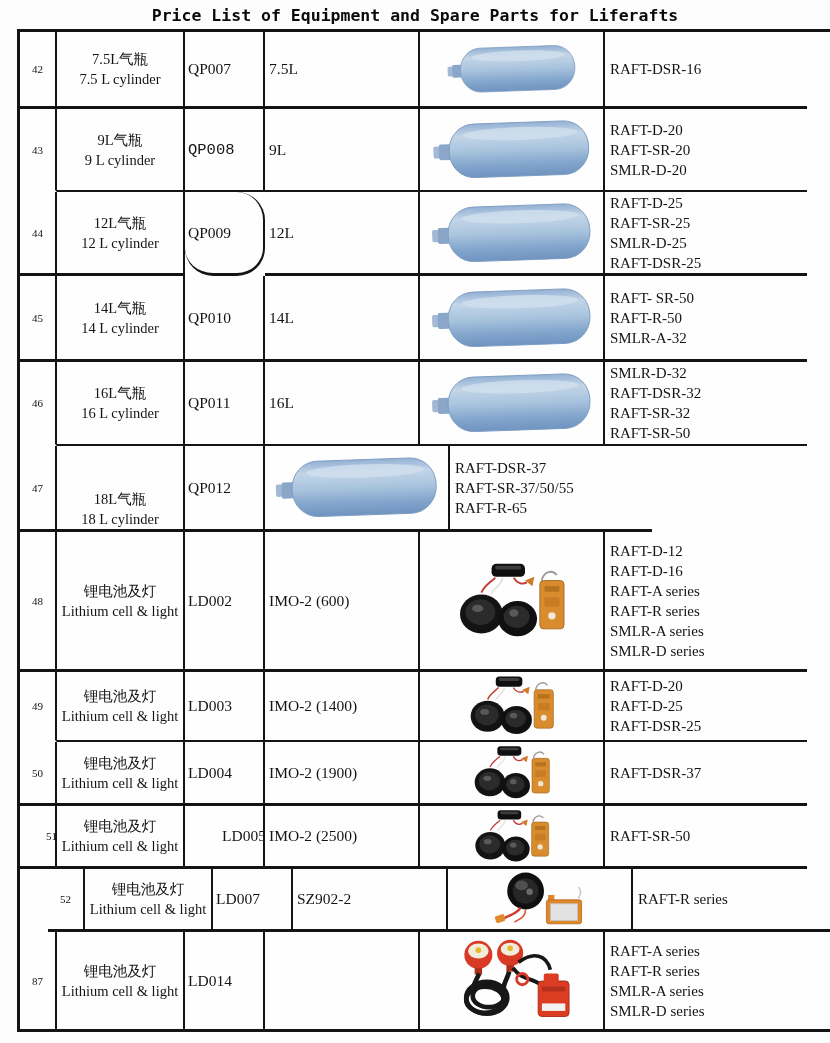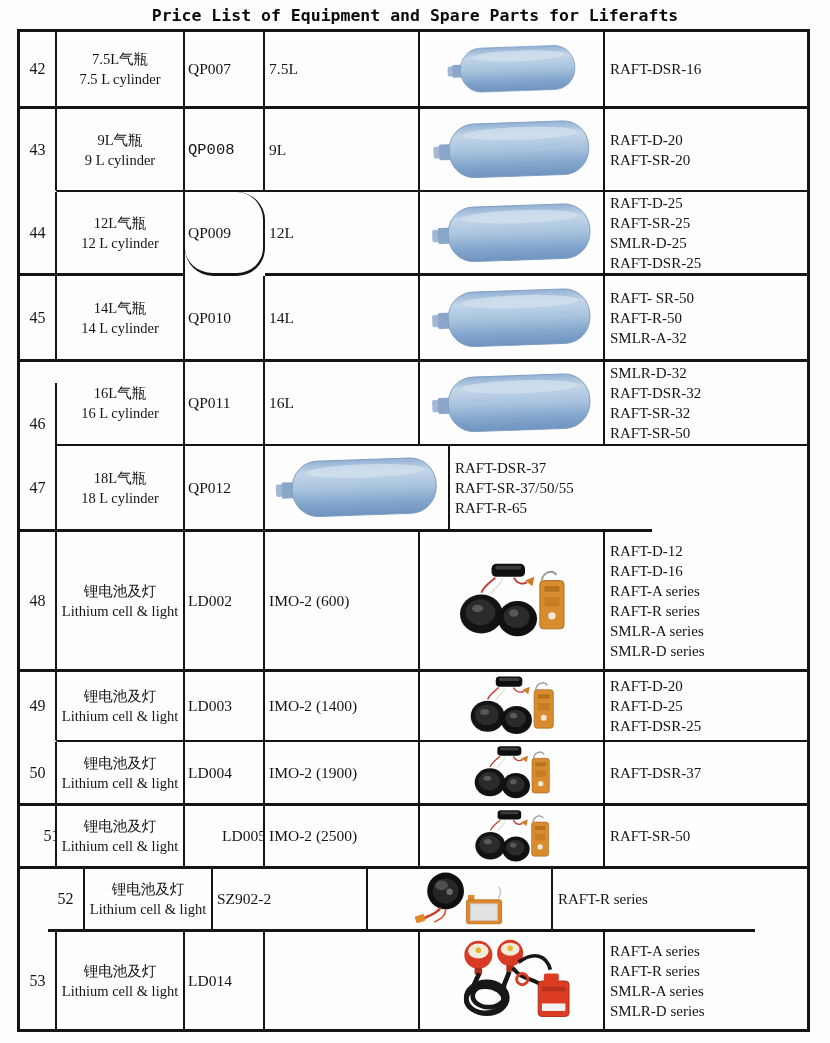--- a/index.html
+++ b/index.html
@@ -31,21 +31,21 @@
   .cell{
     box-sizing:border-box;
     border-right:2px solid #141414;
     border-bottom:0px solid #141414;
     display:flex;
     flex-direction:column;
     justify-content:center;
     overflow:hidden;
     height:100%;
   }
-  .c-num{width:37px;align-items:center;font-size:16px;}
+  .c-num{width:37px;align-items:center;font-size:11px;}
   .c-name{width:128px;align-items:center;text-align:center;font-size:14.5px;line-height:20px;}
   .c-code{width:80px;padding-left:3px;font-size:15.5px;}
   .c-spec{width:155px;padding-left:4px;font-size:15.5px;}
   .c-img{width:185px;align-items:center;justify-content:center;}
   .c-models{width:202px;padding-left:5px;font-size:15px;line-height:20px;border-right:0;}
   .model-line{white-space:nowrap;}
   .hidden-defs{position:absolute;width:0;height:0;overflow:hidden;}
 </style>
 </head>
 <body>
@@ -164,20 +164,21 @@
     <div class="cell c-code" style="border-bottom-width: 2px; font-family: Liberation Mono, monospace;">QP008</div>
     <div class="cell c-spec" style="border-bottom-width: 2px;">9L</div>
     <div class="cell c-img" style="border-bottom-width: 2px;">
           <svg width="160" height="61">
             <use href="#sym-cylinder"></use>
           </svg>
         </div>
     <div class="cell c-models" style="border-bottom-width: 2px;">
           <div class="model-line">RAFT-D-20</div>
           <div class="model-line">RAFT-SR-20</div>
+          <div class="model-line">SMLR-D-20</div>
         </div>
   </div>
 
   <div class="row" style="height: 84px;">
     <div class="cell c-num" style="border-bottom-width: 3px;">44</div>
     <div class="cell c-name" style="border-bottom-width: 3px;">
       <div class="cn">12L气瓶</div>
       <div class="en">12 L cylinder</div>
     </div>
     <div class="cell c-code" style="border-bottom-width: 3px; border-radius: 28px;">QP009</div>
@@ -209,21 +210,21 @@
           </svg>
         </div>
     <div class="cell c-models" style="border-bottom-width: 3px;">
           <div class="model-line">RAFT- SR-50</div>
           <div class="model-line">RAFT-R-50</div>
           <div class="model-line">SMLR-A-32</div>
         </div>
   </div>
 
   <div class="row" style="height: 84px;">
-    <div class="cell c-num" style="border-bottom-width: 2px; border-bottom-color: transparent; margin-top: 21px;">46</div>
+    <div class="cell c-num" style="border-bottom-width: 2px; border-bottom-color: transparent;">46</div>
     <div class="cell c-name" style="border-bottom-width: 2px;">
       <div class="cn">16L气瓶</div>
       <div class="en">16 L cylinder</div>
     </div>
     <div class="cell c-code" style="border-bottom-width: 2px;">QP011</div>
     <div class="cell c-spec" style="border-bottom-width: 2px;">16L</div>
     <div class="cell c-img" style="border-bottom-width: 2px;">
           <svg width="162" height="62">
             <use href="#sym-cylinder"></use>
           </svg>
@@ -231,21 +232,21 @@
     <div class="cell c-models" style="border-bottom-width: 2px;">
           <div class="model-line">SMLR-D-32</div>
           <div class="model-line">RAFT-DSR-32</div>
           <div class="model-line">RAFT-SR-32</div>
           <div class="model-line">RAFT-SR-50</div>
         </div>
   </div>
 
   <div class="row" style="height: 86px;">
     <div class="cell c-num" style="border-bottom-width: 3px;">47</div>
-    <div class="cell c-name" style="border-bottom-width: 3px;">
+    <div class="cell c-name" style="border-bottom-width: 3px; justify-content: flex-end;">
       <div class="cn">18L气瓶</div>
       <div class="en">18 L cylinder</div>
     </div>
     <div class="cell c-code" style="border-bottom-width: 3px;">QP012</div>
     <div class="cell c-img" style="border-bottom-width: 3px;">
           <svg width="166" height="63">
             <use href="#sym-cylinder"></use>
           </svg>
         </div>
     <div class="cell c-models" style="border-bottom-width: 3px;">
@@ -333,33 +334,34 @@
           <div class="model-line">RAFT-SR-50</div>
         </div>
   </div>
 
   <div class="row" style="height: 63px; padding-left: 28px;">
     <div class="cell c-num" style="border-bottom-width: 3px;">52</div>
     <div class="cell c-name" style="border-bottom-width: 3px;">
       <div class="cn">锂电池及灯</div>
       <div class="en">Lithium cell &amp; light</div>
     </div>
+    <div class="cell c-code" style="border-bottom-width: 3px;">LD007</div>
     <div class="cell c-spec" style="border-bottom-width: 3px;">SZ902-2</div>
     <div class="cell c-img" style="border-bottom-width: 3px;">
           <svg width="108" height="56">
             <use href="#sym-light1"></use>
           </svg>
         </div>
     <div class="cell c-models" style="border-bottom-width: 3px;">
           <div class="model-line">RAFT-R series</div>
         </div>
   </div>
 
   <div class="row" style="height: 97px;">
-    <div class="cell c-num" style="border-bottom-width: 0px;">53</div>
+    <div class="cell c-num" style="border-bottom-width: 0px;">87</div>
     <div class="cell c-name" style="border-bottom-width: 0px;">
       <div class="cn">锂电池及灯</div>
       <div class="en">Lithium cell &amp; light</div>
     </div>
     <div class="cell c-code" style="border-bottom-width: 0px;">LD014</div>
     <div class="cell c-spec" style="border-bottom-width: 0px;"></div>
     <div class="cell c-img" style="border-bottom-width: 0px;">
           <svg width="124" height="86">
             <use href="#sym-beacons"></use>
           </svg>

